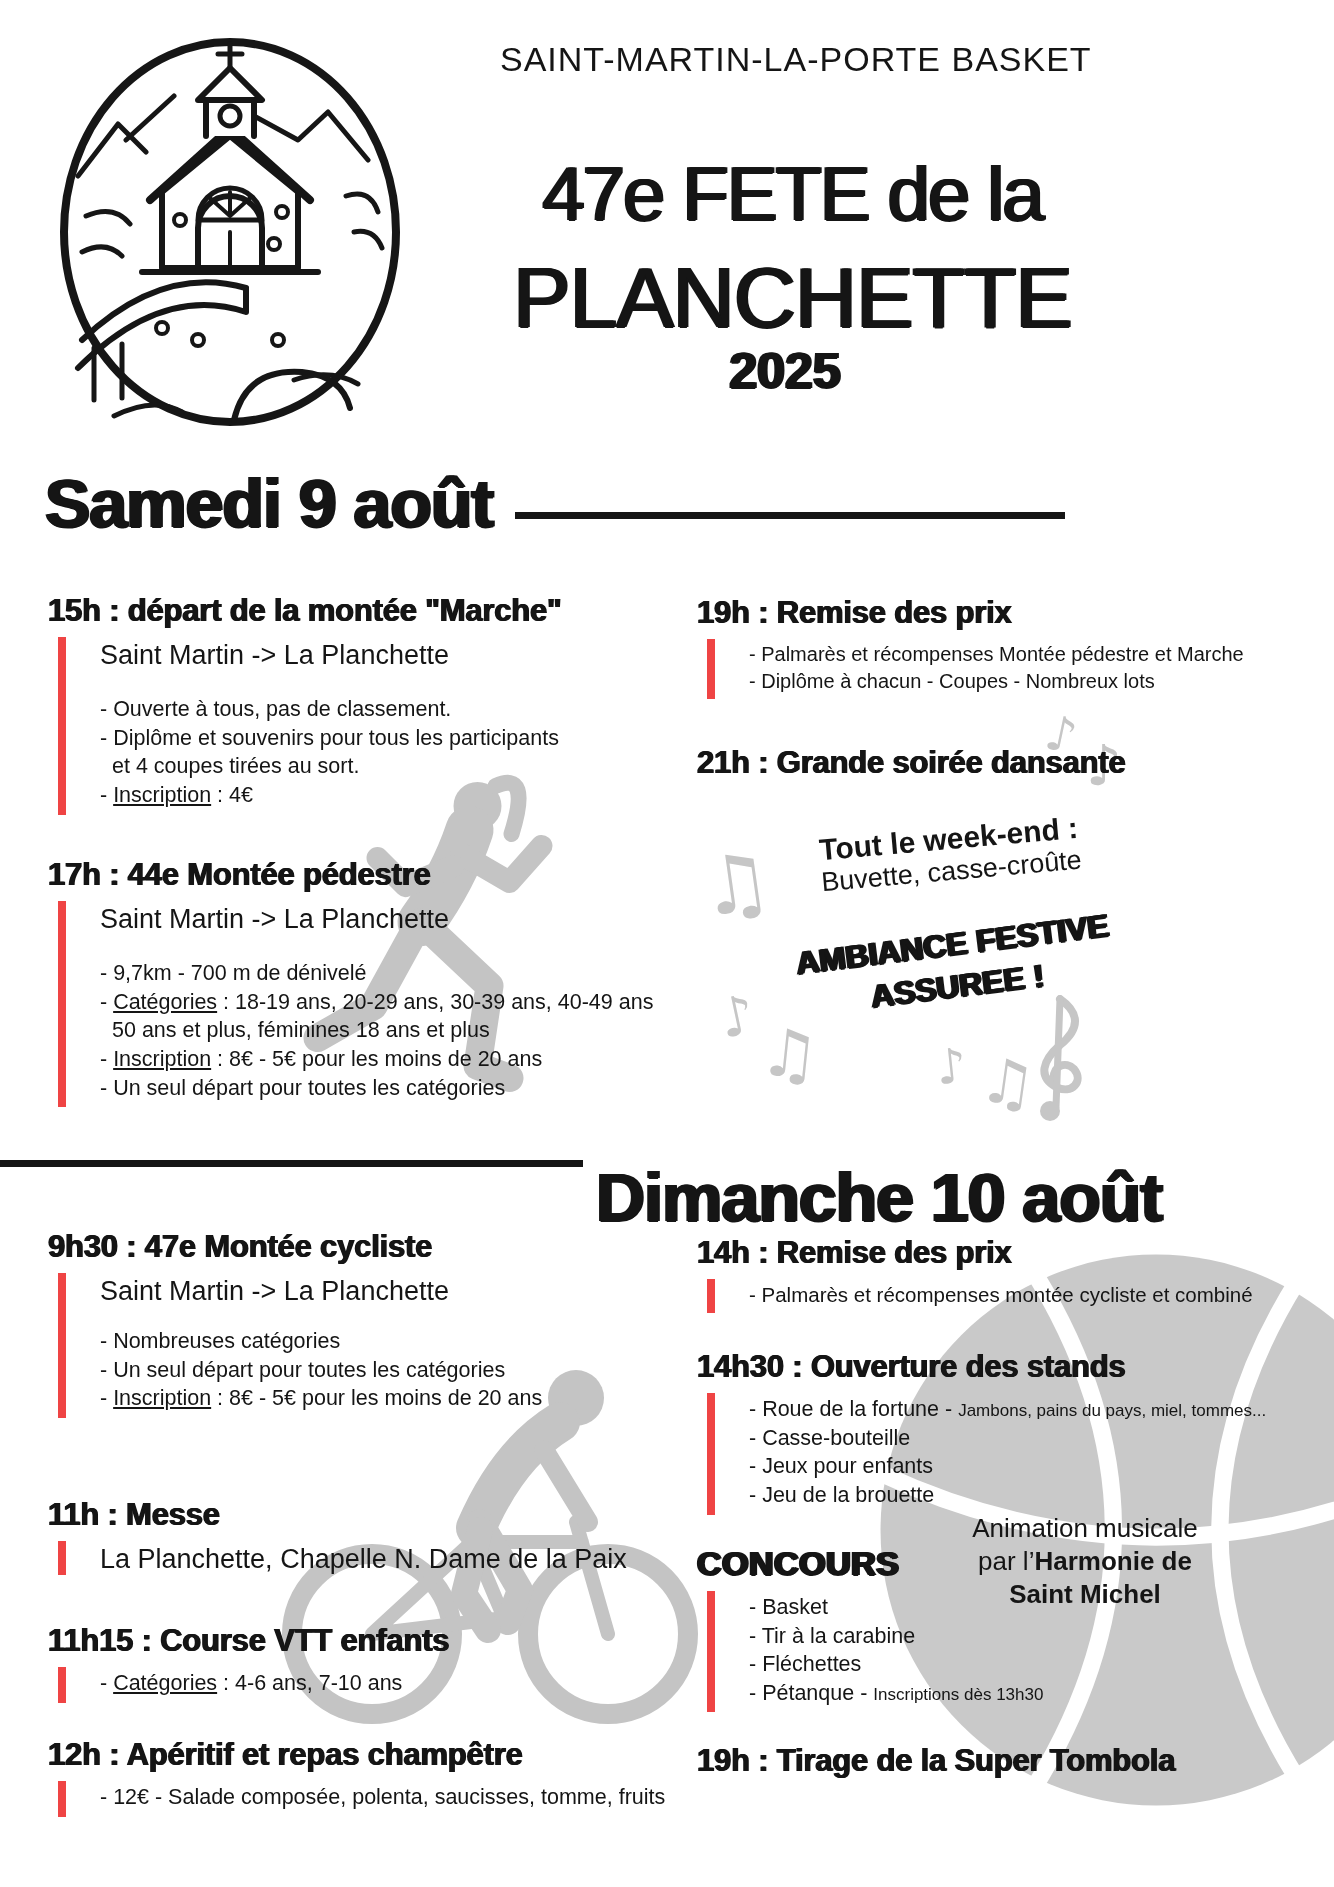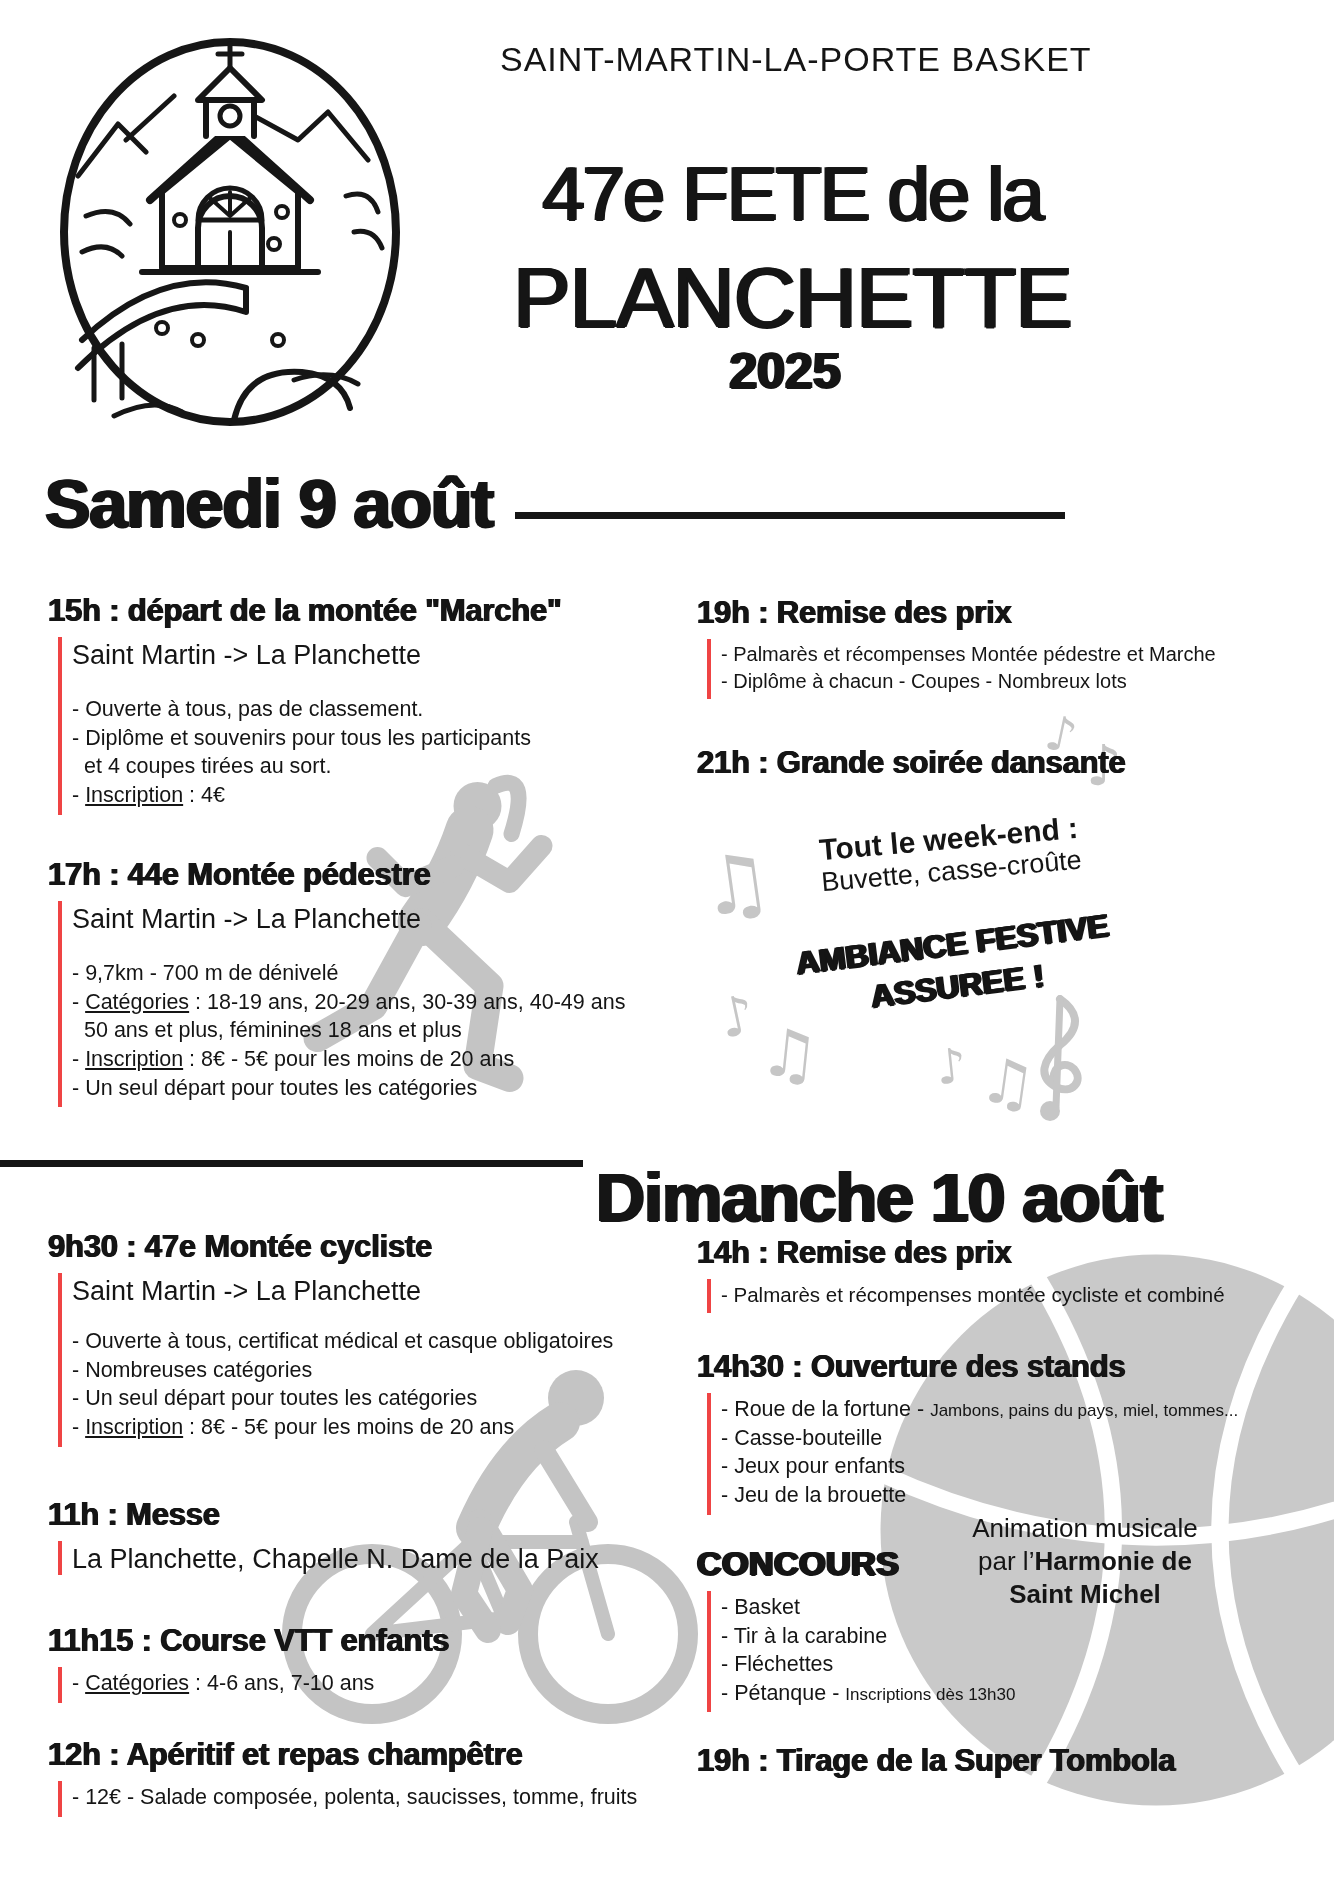--- a/index.html
+++ b/index.html
@@ -25,21 +25,21 @@
   
   .day{font-size:68px;font-weight:bold;letter-spacing:-1px;white-space:nowrap;line-height:1.05;}
   .sat-day{top:468px;left:45px;}
   .sun-day{top:1118px;left:596px;margin-top:44px;}
   .rule{background:#151515;height:7px;}
   .sat-rule{top:512px;left:515px;width:550px;}
   .sun-rule{top:1160px;left:0;width:583px;}
 
   
   .etitle{font-size:31px;font-weight:bold;letter-spacing:-.2px;white-space:nowrap;line-height:1.2;}
-  .bar{border-left:4px solid #ef4444;margin-left:10px;padding-left:10px;margin-top:8px;}
+  .bar{border-left:8px solid #ef4444;margin-left:10px;padding-left:34px;margin-top:8px;}
   .sub{font-size:27px;white-space:nowrap;padding-top:3px;}
   .bullets{font-size:21.5px;line-height:1.33;margin-top:24px;padding-bottom:5px;}
   .bullets.tight{margin-top:2px;padding-top:2px;}
   .line{display:block;white-space:pre;}
   .cont{padding-left:12px;}
   .u{text-decoration:underline;}
   .sm{font-size:17px;}
   .rsat .bullets{font-size:20px;}
   .concours-title{font-size:34px;font-weight:bold;letter-spacing:.5px;}
 
@@ -205,21 +205,20 @@
   </div>
 
   <div class="abs z2 rule sun-rule"></div>
   <div class="abs z2 day sun-day heavy">Dimanche 10 août</div>
 
   <div class="abs z2" style="top:1228px;left:48px;width:600px;">
     <div class="etitle semiheavy">9h30 : 47e Montée cycliste</div>
     <div class="bar">
       <div class="sub">Saint Martin -&gt; La Planchette</div>
       <div class="bullets" style="margin-top:20px;">
-        <span class="line">- Ouverte à tous, certificat médical et casque obligatoires</span>
         <span class="line">- Nombreuses catégories</span>
         <span class="line">- Un seul départ pour toutes les catégories</span>
         <span class="line"><span>- </span><span class="u">Inscription</span><span> : 8€ - 5€ pour les moins de 20 ans</span></span>
       </div>
     </div>
   </div>
 
   <div class="abs z2" style="top:1496px;left:48px;width:560px;">
     <div class="etitle semiheavy">11h : Messe</div>
     <div class="bar">

